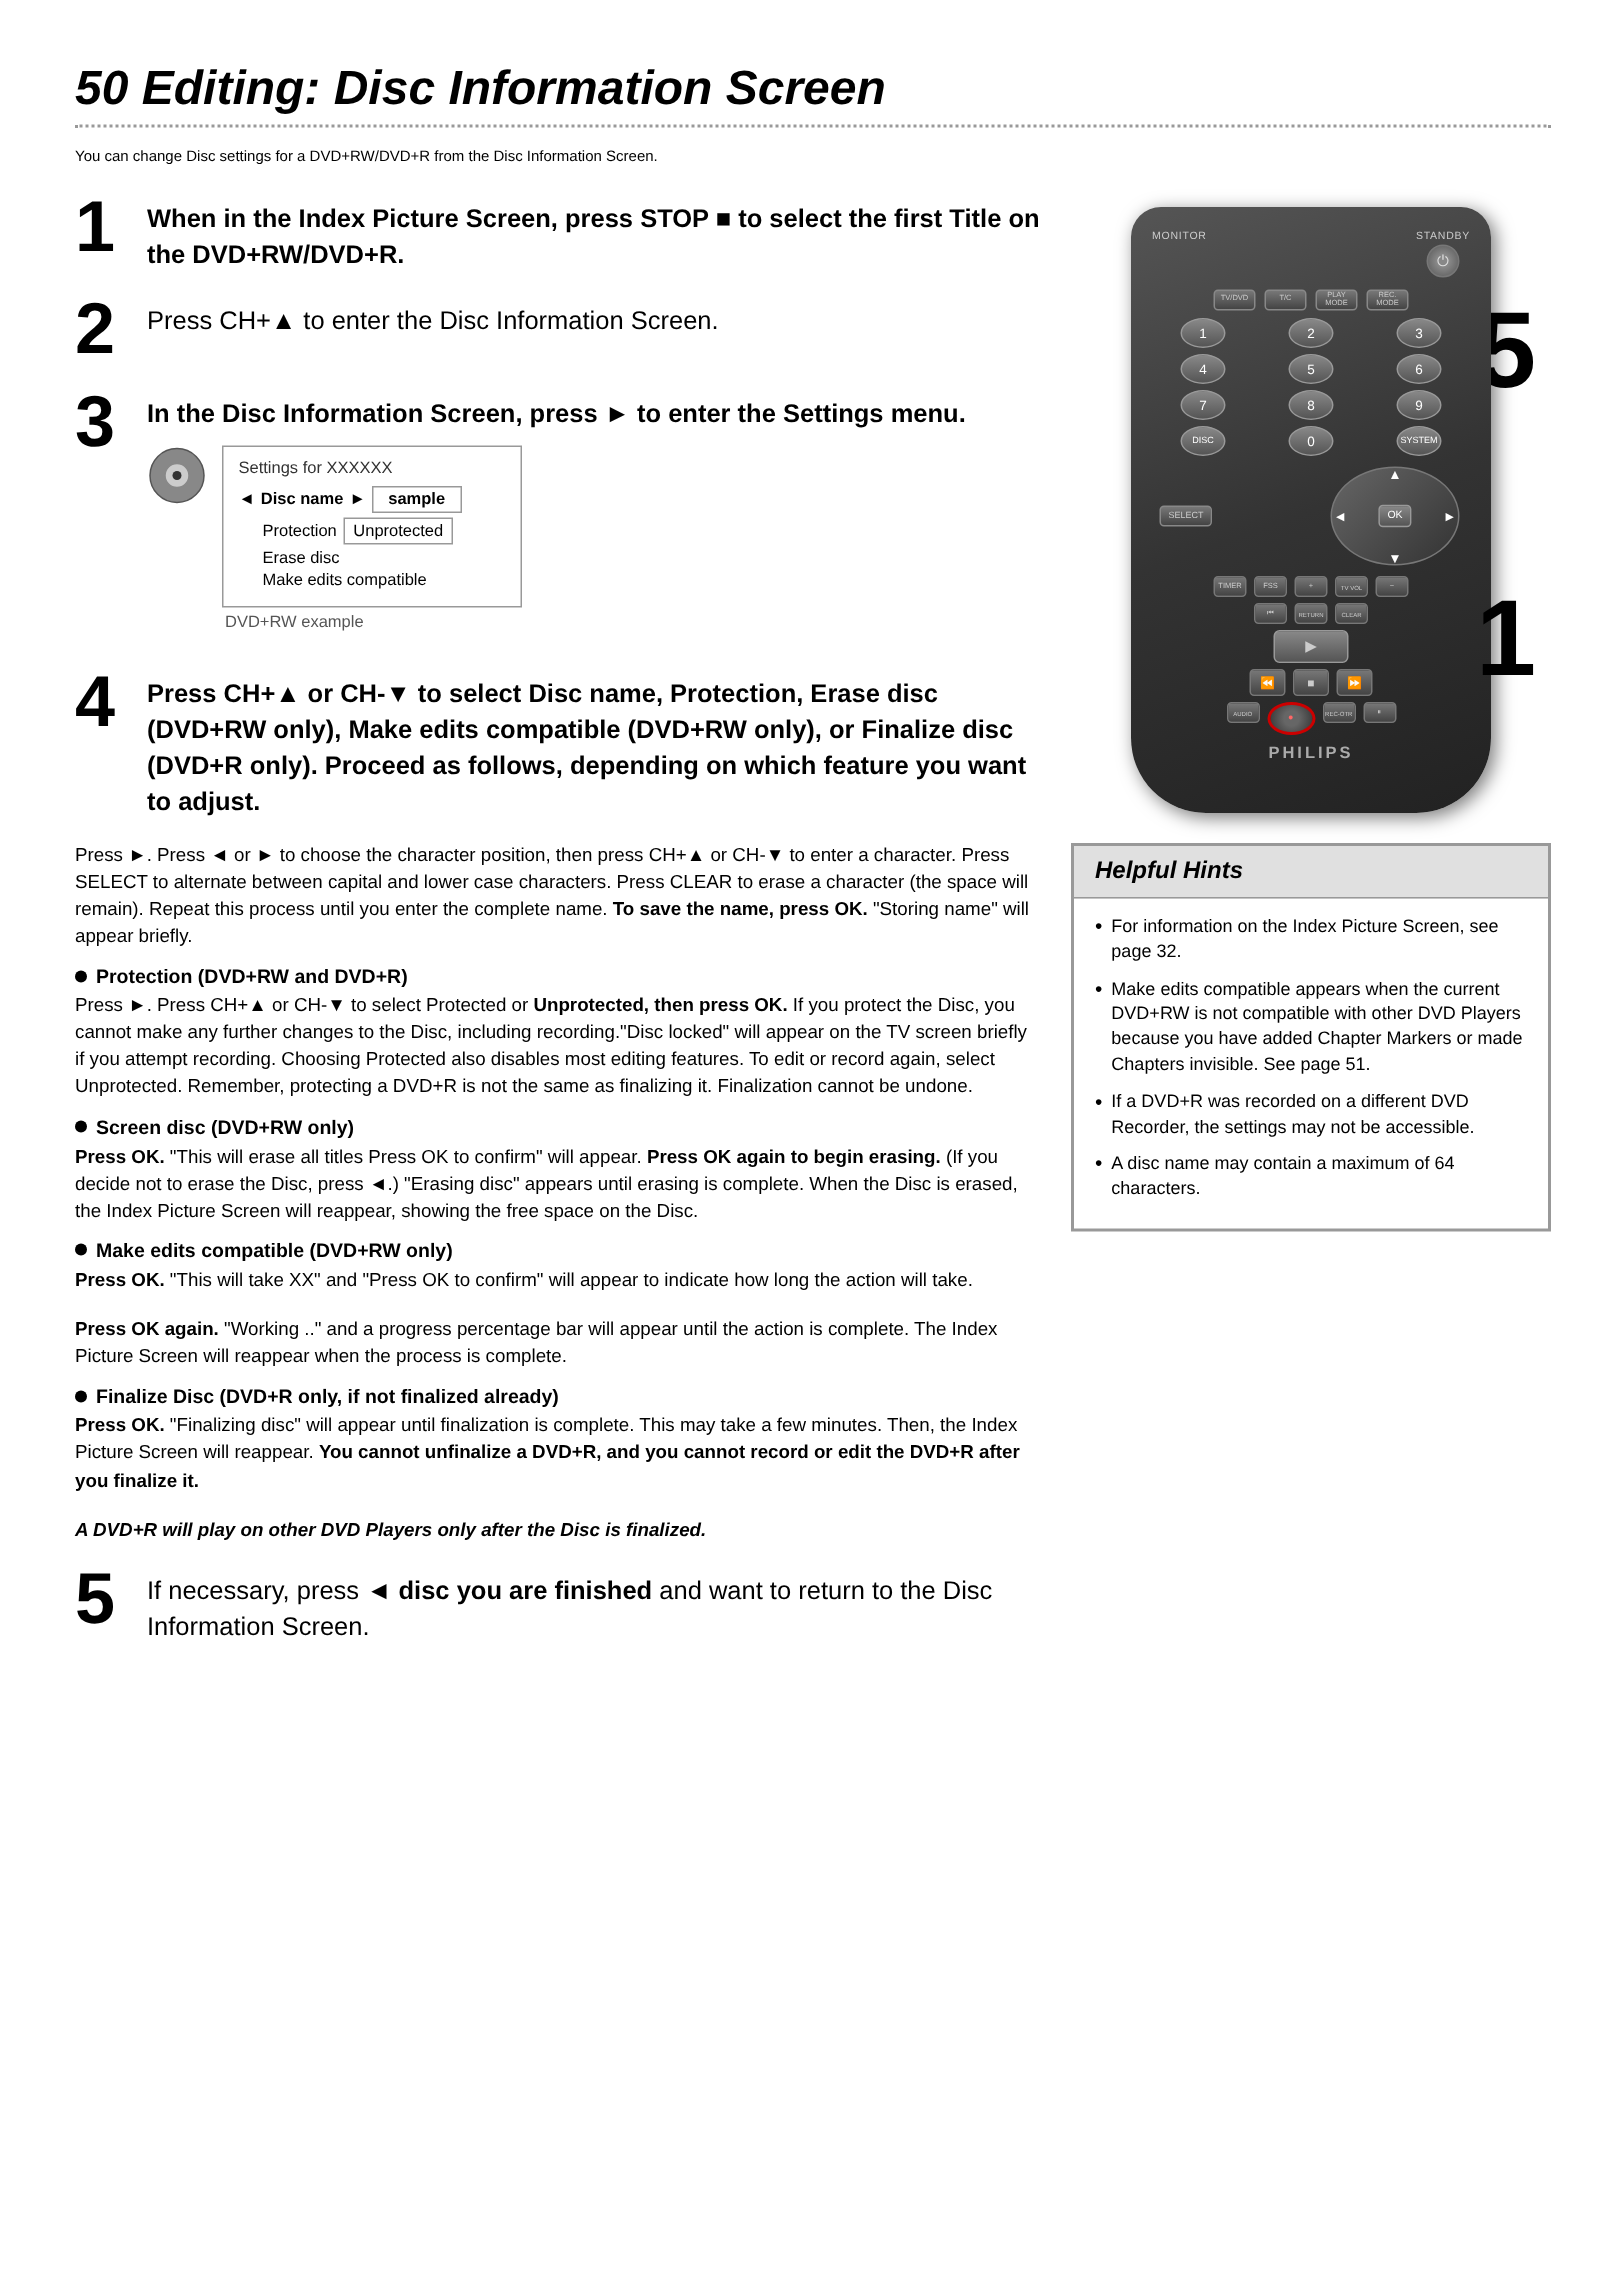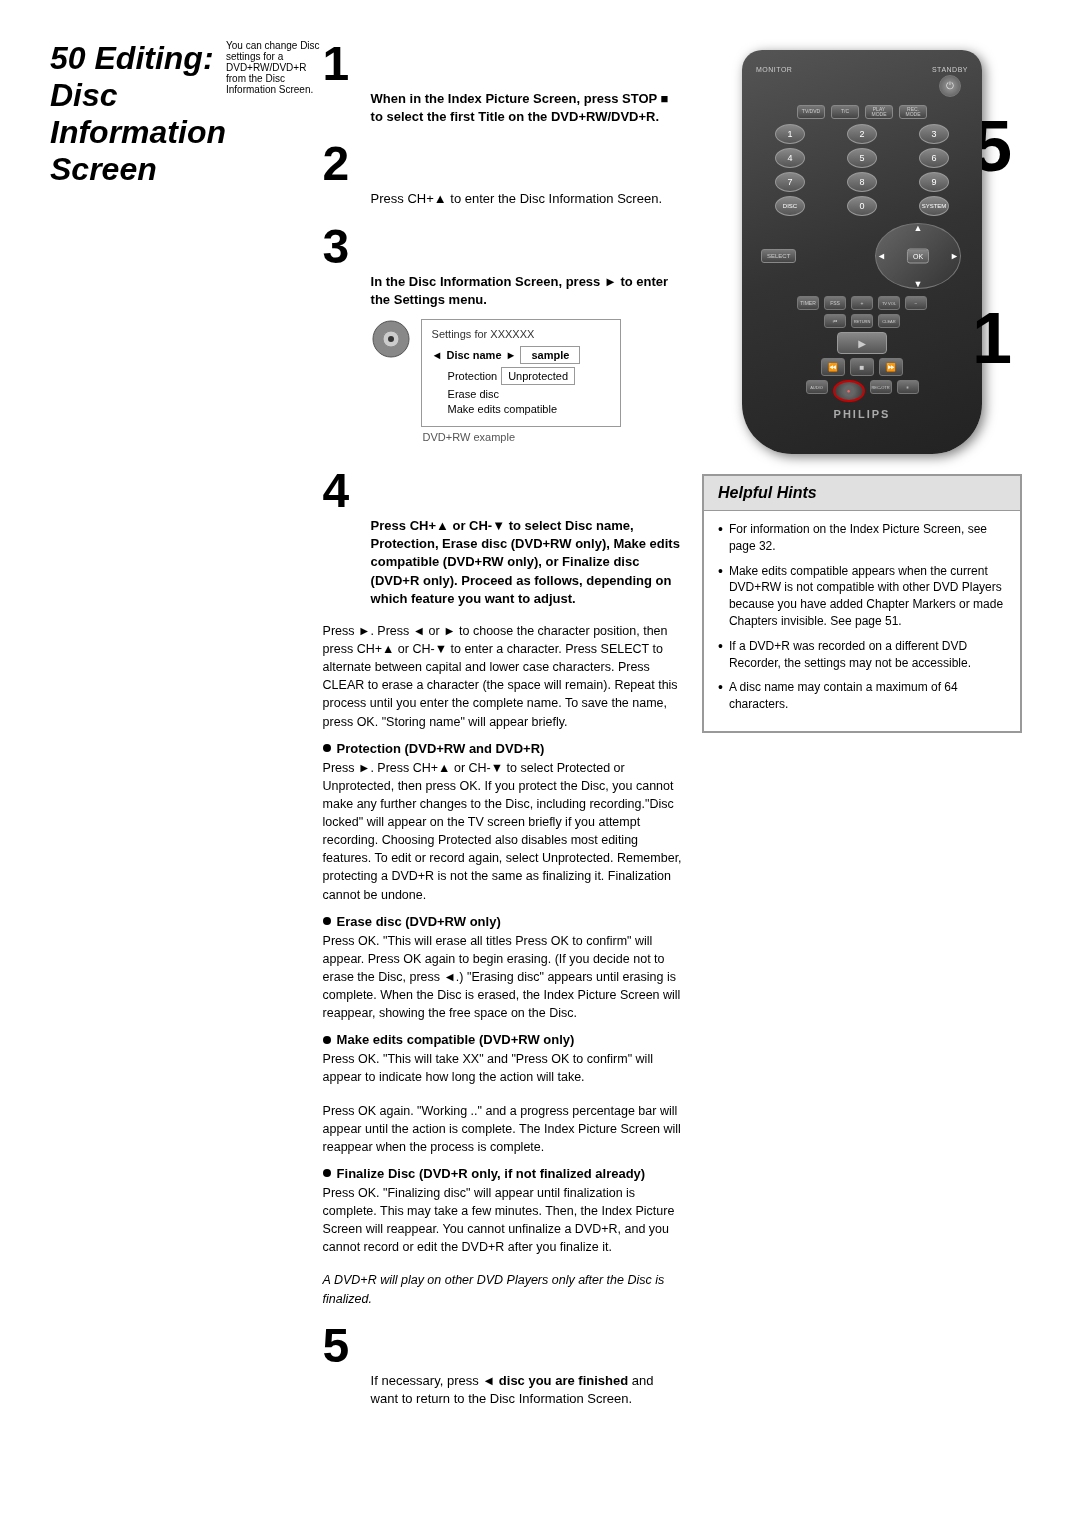--- a/index.html
+++ b/index.html
@@ -6,23 +6,23 @@
     body {
       width: 1080px;
       min-height: 1528px;
       background: #ffffff;
       font-family: Arial, Helvetica, sans-serif;
       font-size: 13px;
       color: #000;
       position: relative;
     }
     .page {
-      padding: 40px 58px 40px 50px;
-      display: flex;
-      flex-direction: row;
+      padding: 40px 46px 40px 50px;
+      display: flex;
+      flex-direction: column;
     }
     .page-title {
       font-size: 32px;
       font-weight: bold;
       font-style: italic;
       margin-bottom: 6px;
     }
     .dotted-divider {
       border: none;
       border-top: 2px dotted #999;
@@ -59,23 +59,22 @@
       font-weight: bold;
       line-height: 1;
       min-width: 36px;
       color: #000;
     }
     .step-content {
       flex: 1;
       padding-top: 6px;
     }
     .step-content p {
-      font-size: 13px;
+      font-size: 17px;
       line-height: 1.4;
-      margin-top: 44px;
     }
     .step-content strong {
       font-weight: bold;
     }
     
     .dvd-example {
       display: flex;
       gap: 10px;
       align-items: flex-start;
       margin: 10px 0 4px 0;
@@ -322,21 +321,21 @@
       margin-bottom: 8px;
       font-size: 12px;
       line-height: 1.4;
     }
     .hint-bullet {
       flex-shrink: 0;
       font-size: 14px;
       margin-top: -1px;
     }
     em { font-style: italic; }
-    strong { font-weight: normal; }
+    strong { font-weight: bold; }
   </style>
 </head>
 <body>
 
 <div class="page">
   <h1 class="page-title">50  Editing: Disc Information Screen</h1>
   <hr class="dotted-divider">
   <p class="intro-text">You can change Disc settings for a DVD+RW/DVD+R from the Disc Information Screen.</p>
 
   <div class="main-layout">
@@ -410,21 +409,21 @@
         <div class="sub-section-title">
           <span class="bullet-circle"></span>
           <span>Protection  (DVD+RW and DVD+R)</span>
         </div>
         <p>Press ►. Press CH+▲ or CH-▼ to select Protected or <strong>Unprotected, then press OK.</strong> If you protect the Disc, you cannot make any further changes to the Disc, including recording."Disc locked" will appear on the TV screen briefly if you attempt recording. Choosing Protected also disables most editing features. To edit or record again, select Unprotected. Remember, protecting a DVD+R is not the same as finalizing it. Finalization cannot be undone.</p>
       </div>
 
       <div class="sub-section">
         <div class="sub-section-title">
           <span class="bullet-circle"></span>
-          <span>Erase disc  (DVD+RW only)</span>
+          <span>Screen disc  (DVD+RW only)</span>
         </div>
         <p><strong>Press OK.</strong> "This will erase all titles Press OK to confirm" will appear. <strong>Press OK again to begin erasing.</strong> (If you decide not to erase the Disc, press ◄.) "Erasing disc" appears until erasing is complete. When the Disc is erased, the Index Picture Screen will reappear, showing the free space on the Disc.</p>
       </div>
 
       <div class="sub-section">
         <div class="sub-section-title">
           <span class="bullet-circle"></span>
           <span>Make edits compatible  (DVD+RW only)</span>
         </div>
         <p><strong>Press OK.</strong> "This will take XX" and "Press OK to confirm" will appear to indicate how long the action will take.</p>

